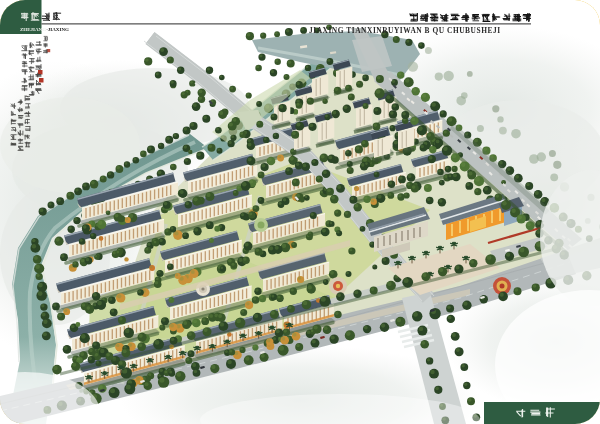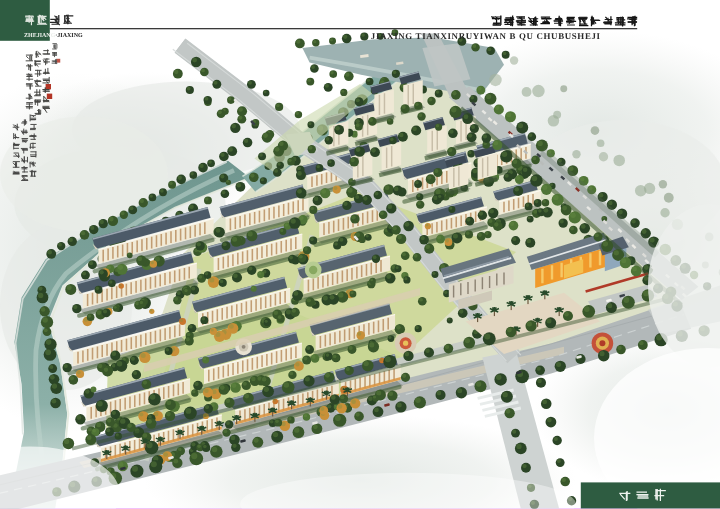--- a/index.html
+++ b/index.html
@@ -1,14 +1,14 @@
 <!DOCTYPE html>
 <html><head><meta charset="utf-8"><title>p</title><style>
 html,body{margin:0;padding:0;background:#fff;}
-.page{position:relative;width:600px;height:424px;overflow:hidden;background:#d946ef;font-family:"Liberation Serif",serif;}
+.page{position:relative;width:600px;height:424px;overflow:hidden;background:#eab308;font-family:"Liberation Serif",serif;border-radius:25px;}
 </style></head><body>
 <div class="page">
 <svg width="600" height="424" viewBox="0 0 600 424">
 <defs>
 <radialGradient id="hz">
           <stop offset="0%" stop-color="#dfe5e1" stop-opacity="0.9"></stop>
           <stop offset="60%" stop-color="#e4e9e5" stop-opacity="0.55"></stop>
           <stop offset="100%" stop-color="#eceeeb" stop-opacity="0"></stop>
         </radialGradient>
 <radialGradient id="hzg">

